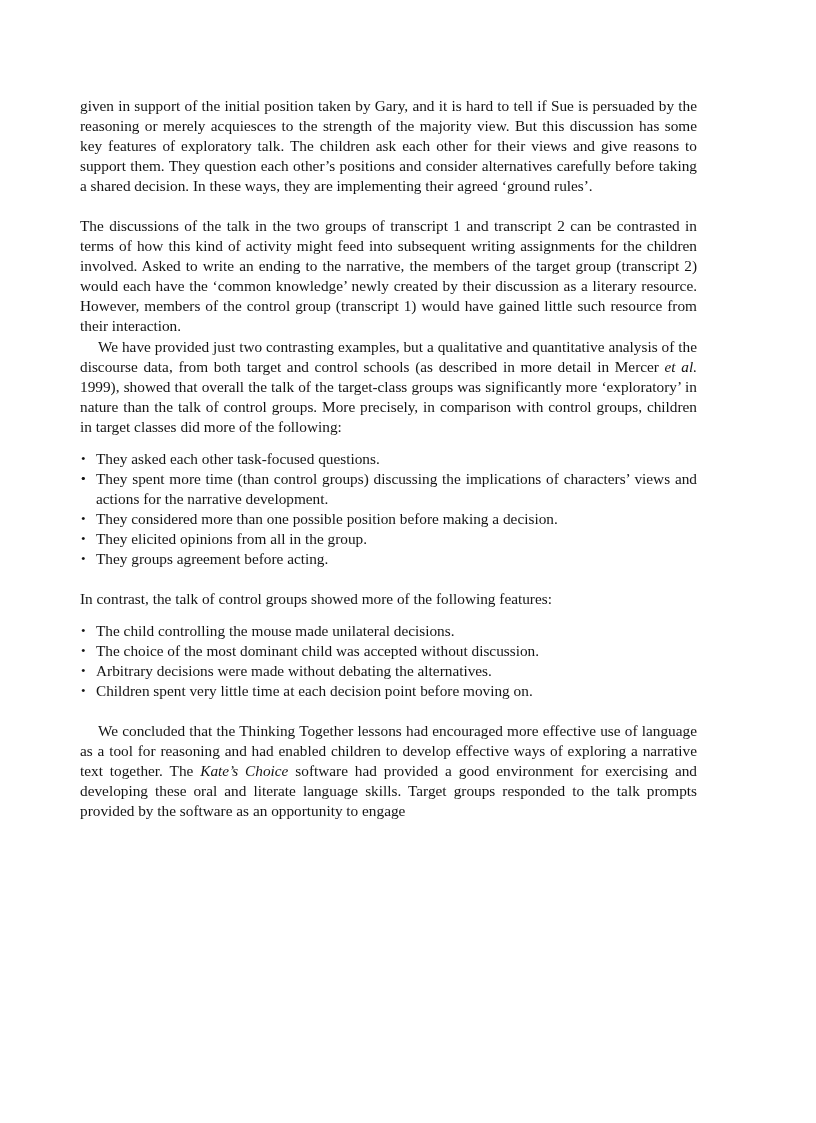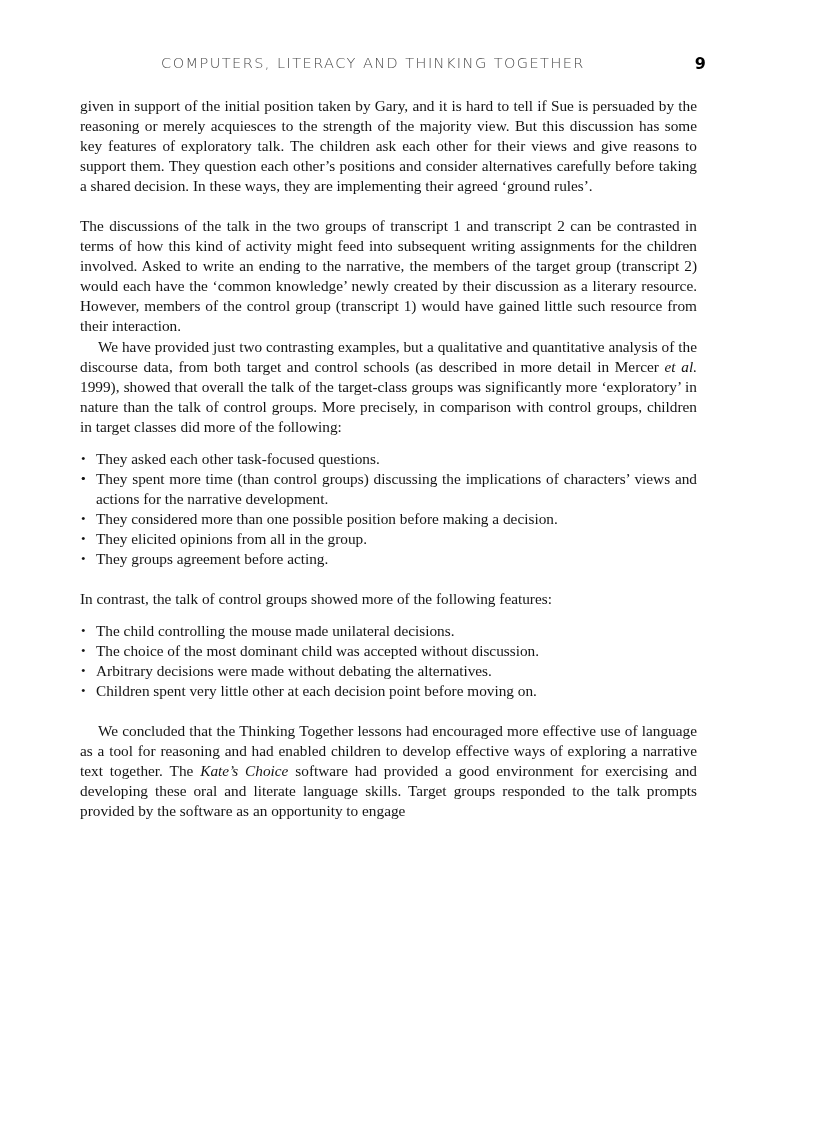--- a/index.html
+++ b/index.html
@@ -108,24 +108,20 @@
   }
   em {
     font-style: italic;
   }
 </style>
 </head>
 <body>
 
 <div class="page">
 
-  <div class="running-head">
-    <div class="running-head-title">COMPUTERS, LITERACY AND THINKING TOGETHER</div>
-    <div class="running-head-folio">9</div>
-  </div>
 
   <div class="column">
 
     <p class="body-text last-line-natural">given in support of the initial position taken by Gary, and it is hard to tell if Sue is persuaded by the reasoning or merely acquiesces to the strength of the majority view. But this discussion has some key features of exploratory talk. The children ask each other for their views and give reasons to support them. They question each other’s positions and consider alternatives carefully before taking a shared decision. In these ways, they are implementing their agreed ‘ground rules’.</p>
 
     <p class="body-text gap-before last-line-natural">The discussions of the talk in the two groups of transcript 1 and transcript 2 can be contrasted in terms of how this kind of activity might feed into subsequent writing assignments for the children involved. Asked to write an ending to the narrative, the members of the target group (transcript 2) would each have the ‘common knowledge’ newly created by their discussion as a literary resource. However, members of the control group (transcript 1) would have gained little such resource from their interaction.</p>
 
     <p class="body-text indent last-line-natural"><span>We have provided just two contrasting examples, but a qualitative and quantitative analysis of the discourse data, from both target and control schools (as described in more detail in Mercer </span><em>et al.</em><span> 1999), showed that overall the talk of the target-class groups was significantly more ‘exploratory’ in nature than the talk of control groups. More precisely, in comparison with control groups, children in target classes did more of the following:</span></p>
 
     <ul class="bullet-list">
@@ -136,19 +132,19 @@
       <li><span class="bullet-glyph">•</span><span>They elicited opinions from all in the group.</span></li>
       <li><span class="bullet-glyph">•</span><span>They groups agreement before acting.</span></li>
     </ul>
 
     <p class="body-text gap-before last-line-natural">In contrast, the talk of control groups showed more of the following features:</p>
 
     <ul class="bullet-list">
       <li><span class="bullet-glyph">•</span><span>The child controlling the mouse made unilateral decisions.</span></li>
       <li><span class="bullet-glyph">•</span><span>The choice of the most dominant child was accepted without discussion.</span></li>
       <li><span class="bullet-glyph">•</span><span>Arbitrary decisions were made without debating the alternatives.</span></li>
-      <li><span class="bullet-glyph">•</span><span>Children spent very little other at each decision point before moving on.</span></li>
+      <li><span class="bullet-glyph">•</span><span>Children spent very little time at each decision point before moving on.</span></li>
     </ul>
 
     <p class="body-text gap-before indent"><span>We concluded that the Thinking Together lessons had encouraged more effective use of language as a tool for reasoning and had enabled children to develop effective ways of exploring a narrative text together. The </span><em>Kate’s Choice</em><span> software had provided a good environment for exercising and developing these oral and literate language skills. Target groups responded to the talk prompts provided by the software as an opportunity to engage</span></p>
 
   </div>
 </div>
 
 </body></html>

